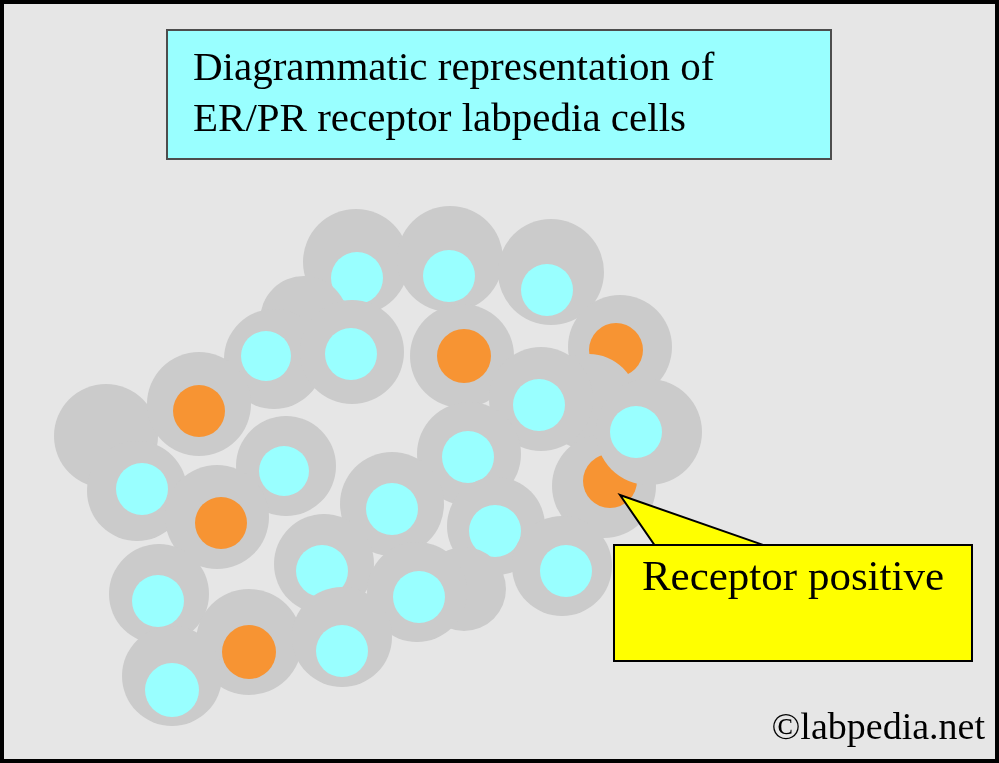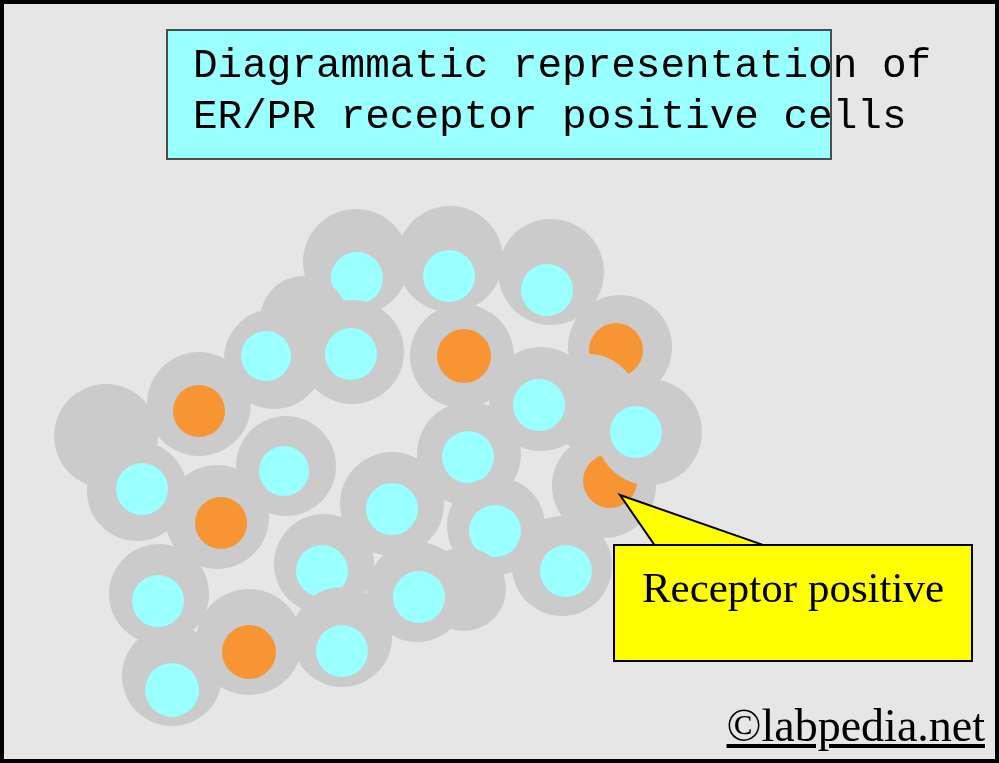--- a/index.html
+++ b/index.html
@@ -22,41 +22,39 @@
   .title-box{
     position:absolute;
     left:162px;top:25px;width:666px;height:131px;
     box-sizing:border-box;
     background:var(--cyan,#99FFFF);
     border:2px solid #4d4d4d;
     color:#000;
     font-size:41px;line-height:51px;
     padding:10px 0 0 25px;
     white-space:nowrap;
-    font-family:Liberation Mono, monospace;
   }
   .callout{
     position:absolute;
     left:609px;top:540px;width:360px;height:118px;
     box-sizing:border-box;
     background:var(--yellow,#FFFF00);
     border:2px solid #000;
     color:#000;
     font-size:43px;line-height:52px;
     text-align:center;
-    padding-top:16px;
+    padding-top:4px;
     white-space:nowrap;
   }
   .watermark{
     position:absolute;
     right:10px;top:696px;
     color:#000;
-    font-size:46px;line-height:52px;
+    font-size:38px;line-height:52px;
     white-space:nowrap;
-    text-decoration:underline;
   }
 </style>
 </head>
 <body>
 
 <div class="stage" style="--bg: #E6E6E6; --cyan: #99FFFF; --yellow: #FFFF00;">
 
   <svg id="cells-svg" viewBox="0 0 991 755" xmlns="http://www.w3.org/2000/svg">
       <circle cx="102" cy="432" r="52" fill="#CBCBCB"></circle>
       <circle cx="352" cy="258" r="53" fill="#CBCBCB"></circle>
@@ -108,21 +106,21 @@
       <circle cx="245" cy="648" r="27" fill="#F79433"></circle>
       <circle cx="338" cy="633" r="50" fill="#CBCBCB"></circle>
       <circle cx="338" cy="647" r="26" fill="#99FFFF"></circle>
       <circle cx="168" cy="672" r="50" fill="#CBCBCB"></circle>
       <circle cx="168" cy="686" r="27" fill="#99FFFF"></circle>
       <polygon points="616,491 656,549 782,549" fill="#FFFF00" stroke="#000" stroke-width="2"></polygon>
     </svg>
 
   <div class="title-box">
     <div>Diagrammatic representation of</div>
-    <div>ER/PR receptor positive cells</div>
+    <div>ER/PR receptor labpedia cells</div>
   </div>
 
   <div class="callout">
     <div>Receptor positive</div>
   </div>
 
   <div class="watermark">©labpedia.net</div>
 
 </div>
 

